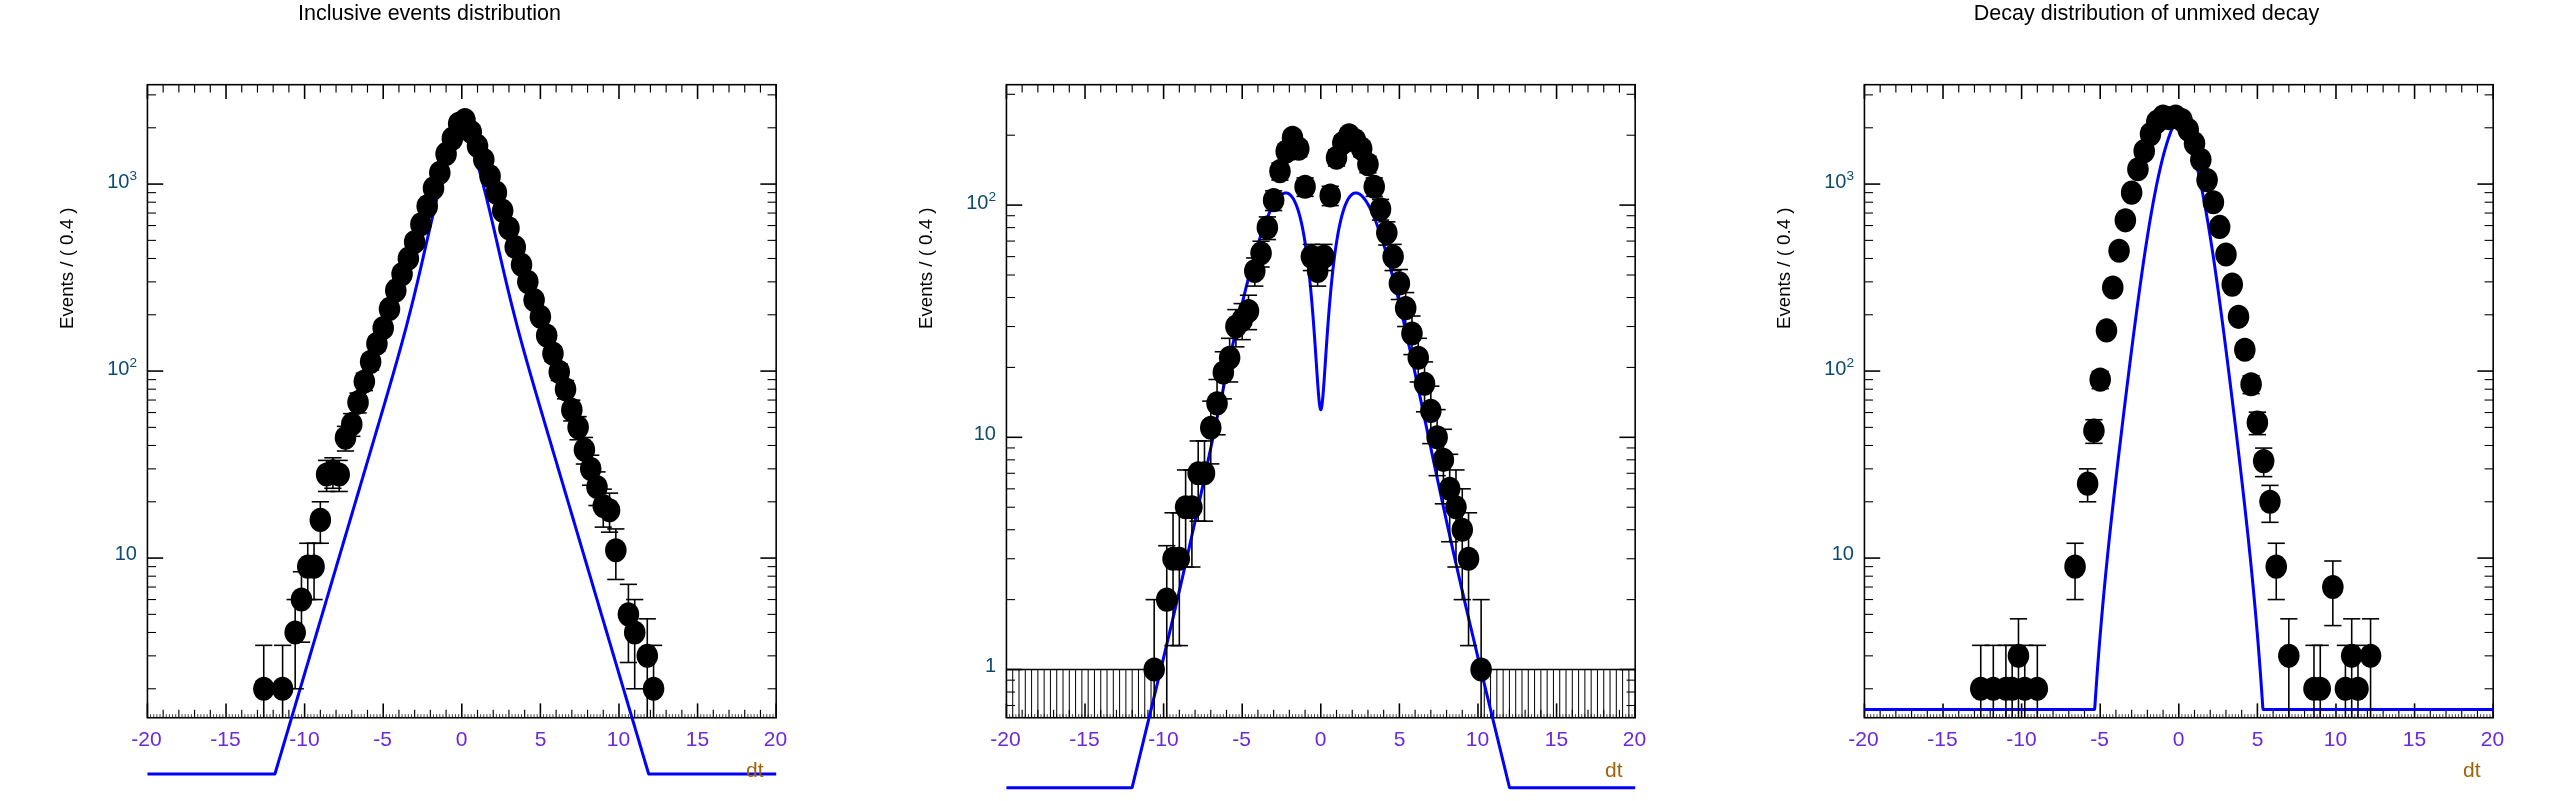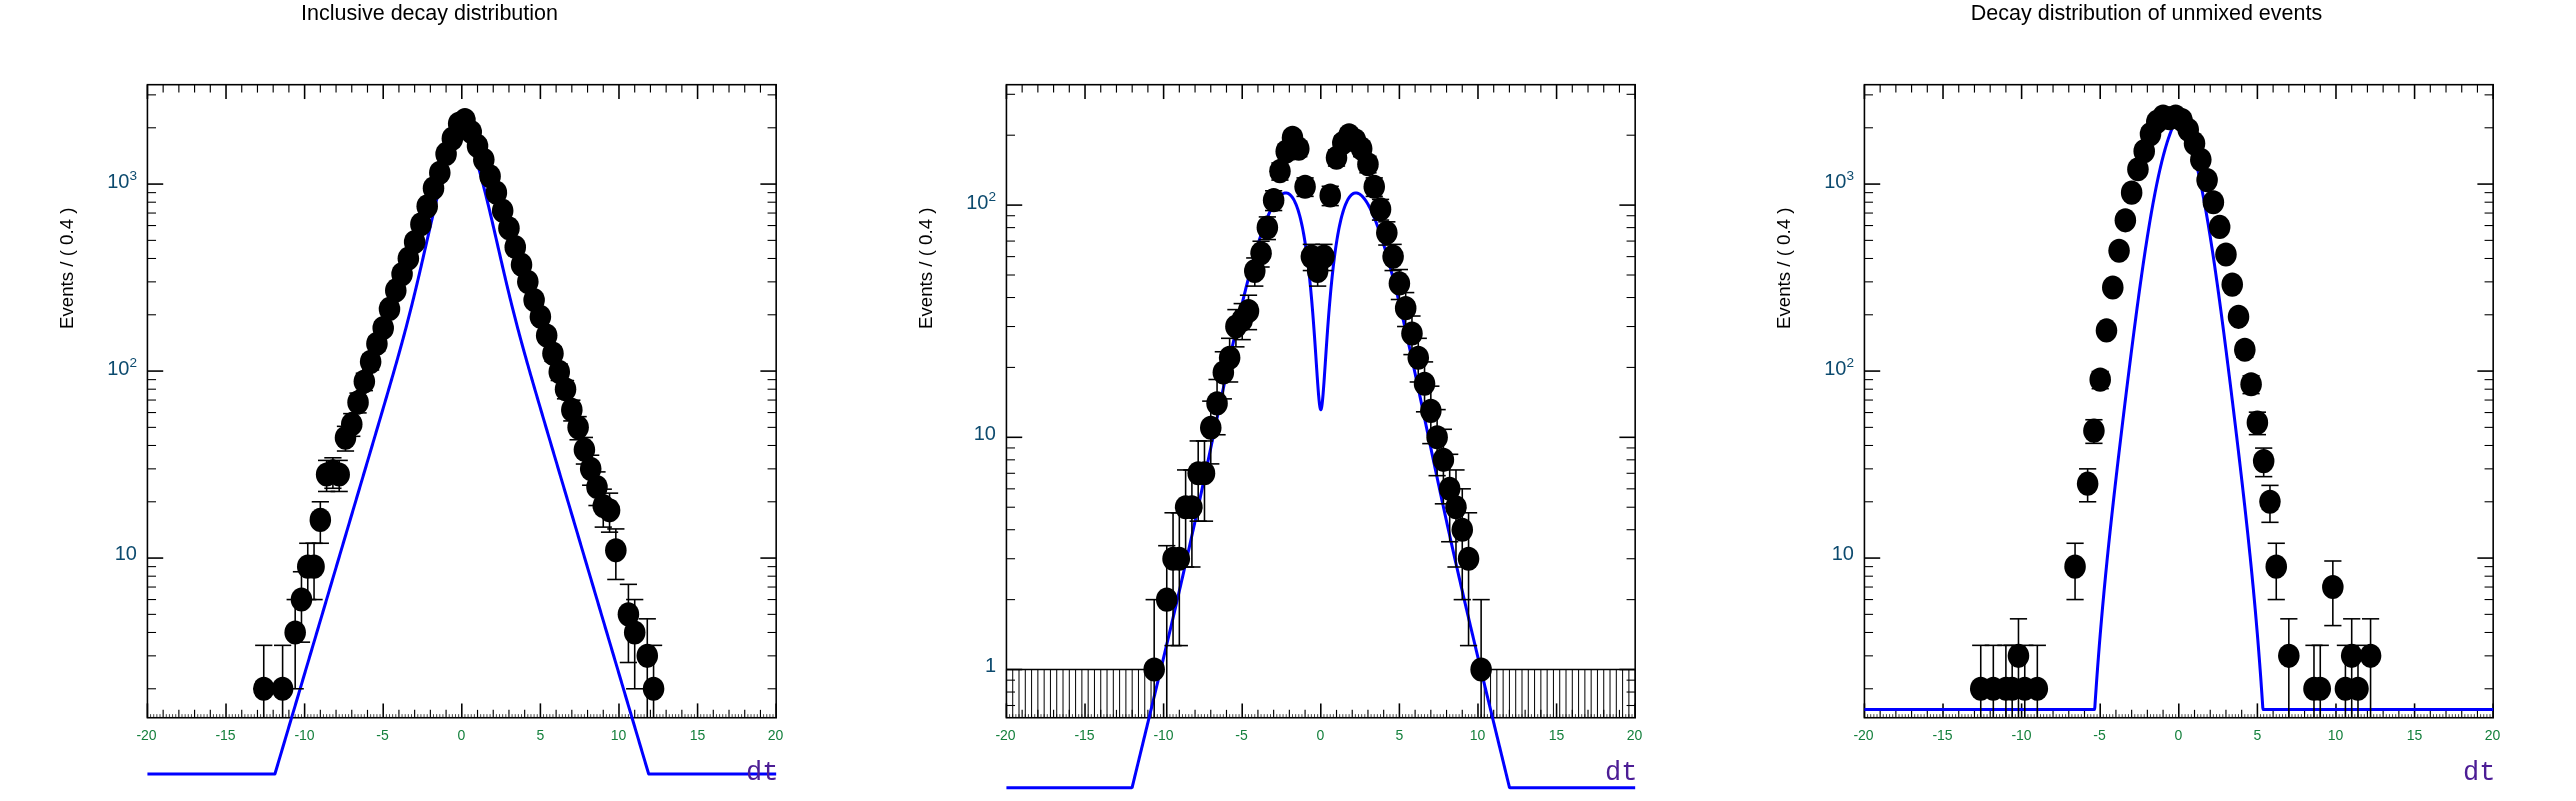--- a/index.html
+++ b/index.html
@@ -17,35 +17,35 @@
     position:absolute;font-size:18.7px;color:#000;white-space:nowrap;
     transform-origin:0 0;transform:rotate(-90deg);
     font-family:"Liberation Sans",sans-serif;
   }
   .ytick-label{
     position:absolute;font-size:20px;color:#0c4a6e;text-align:right;
     white-space:nowrap;font-family:"Liberation Sans",sans-serif;
   }
   .ytick-label sup{font-size:13.6px;vertical-align:super;}
   .xtick-label{
-    position:absolute;font-size:14px;color:#15803d;text-align:center;
+    position:absolute;font-size:21px;color:#6d28d9;text-align:center;
     white-space:nowrap;font-family:"Liberation Sans",sans-serif;
   }
   .xaxis-title{
-    position:absolute;font-size:27px;color:#4c1d95;
-    font-family:Liberation Mono, monospace;
+    position:absolute;font-size:21px;color:#a16207;
+    font-family:Liberation Sans, sans-serif;
   }
 </style>
 </head>
 <body>
 
 <div id="figure">
 
   <div class="panel" id="panel-0">
-    <div class="panel-title">Inclusive decay distribution</div>
+    <div class="panel-title">Inclusive events distribution</div>
     <svg class="frame-svg" id="svg-0" viewBox="0 0 1196 1116" width="859" height="801">
         <rect x="205" y="118" width="876" height="882" fill="none" stroke="#000000" stroke-width="2.2"></rect>
         <g>
           <line x1="205" y1="1000" x2="205" y2="980" stroke="#000000" stroke-width="2.2"></line>
           <line x1="205" y1="118" x2="205" y2="138" stroke="#000000" stroke-width="2.2"></line>
           <line x1="226.9" y1="1000" x2="226.9" y2="989" stroke="#000000" stroke-width="1.6"></line>
           <line x1="226.9" y1="118" x2="226.9" y2="129" stroke="#000000" stroke-width="1.6"></line>
           <line x1="248.8" y1="1000" x2="248.8" y2="989" stroke="#000000" stroke-width="1.6"></line>
           <line x1="248.8" y1="118" x2="248.8" y2="129" stroke="#000000" stroke-width="1.6"></line>
           <line x1="270.7" y1="1000" x2="270.7" y2="989" stroke="#000000" stroke-width="1.6"></line>
@@ -1380,21 +1380,21 @@
       <div class="xtick-label" style="left: 433px; top: 727px; width: 57px;">0</div>
       <div class="xtick-label" style="left: 512px; top: 727px; width: 57px;">5</div>
       <div class="xtick-label" style="left: 590px; top: 727px; width: 57px;">10</div>
       <div class="xtick-label" style="left: 669px; top: 727px; width: 57px;">15</div>
       <div class="xtick-label" style="left: 747px; top: 727px; width: 57px;">20</div>
       <div class="ylabel" style="left: 56px; top: 329px;">Events / ( 0.4 )</div>
       <div class="xaxis-title" style="left: 746px; top: 758px;">dt</div>
     </div>
 
   <div class="panel" id="panel-2">
-    <div class="panel-title">Decay distribution of unmixed events</div>
+    <div class="panel-title">Decay distribution of unmixed decay</div>
     <svg class="frame-svg" id="svg-2" viewBox="0 0 1196 1116" width="859" height="801">
         <rect x="205" y="118" width="876" height="882" fill="none" stroke="#000000" stroke-width="2.2"></rect>
         <g>
           <line x1="205" y1="1000" x2="205" y2="980" stroke="#000000" stroke-width="2.2"></line>
           <line x1="205" y1="118" x2="205" y2="138" stroke="#000000" stroke-width="2.2"></line>
           <line x1="226.9" y1="1000" x2="226.9" y2="989" stroke="#000000" stroke-width="1.6"></line>
           <line x1="226.9" y1="118" x2="226.9" y2="129" stroke="#000000" stroke-width="1.6"></line>
           <line x1="248.8" y1="1000" x2="248.8" y2="989" stroke="#000000" stroke-width="1.6"></line>
           <line x1="248.8" y1="118" x2="248.8" y2="129" stroke="#000000" stroke-width="1.6"></line>
           <line x1="270.7" y1="1000" x2="270.7" y2="989" stroke="#000000" stroke-width="1.6"></line>

